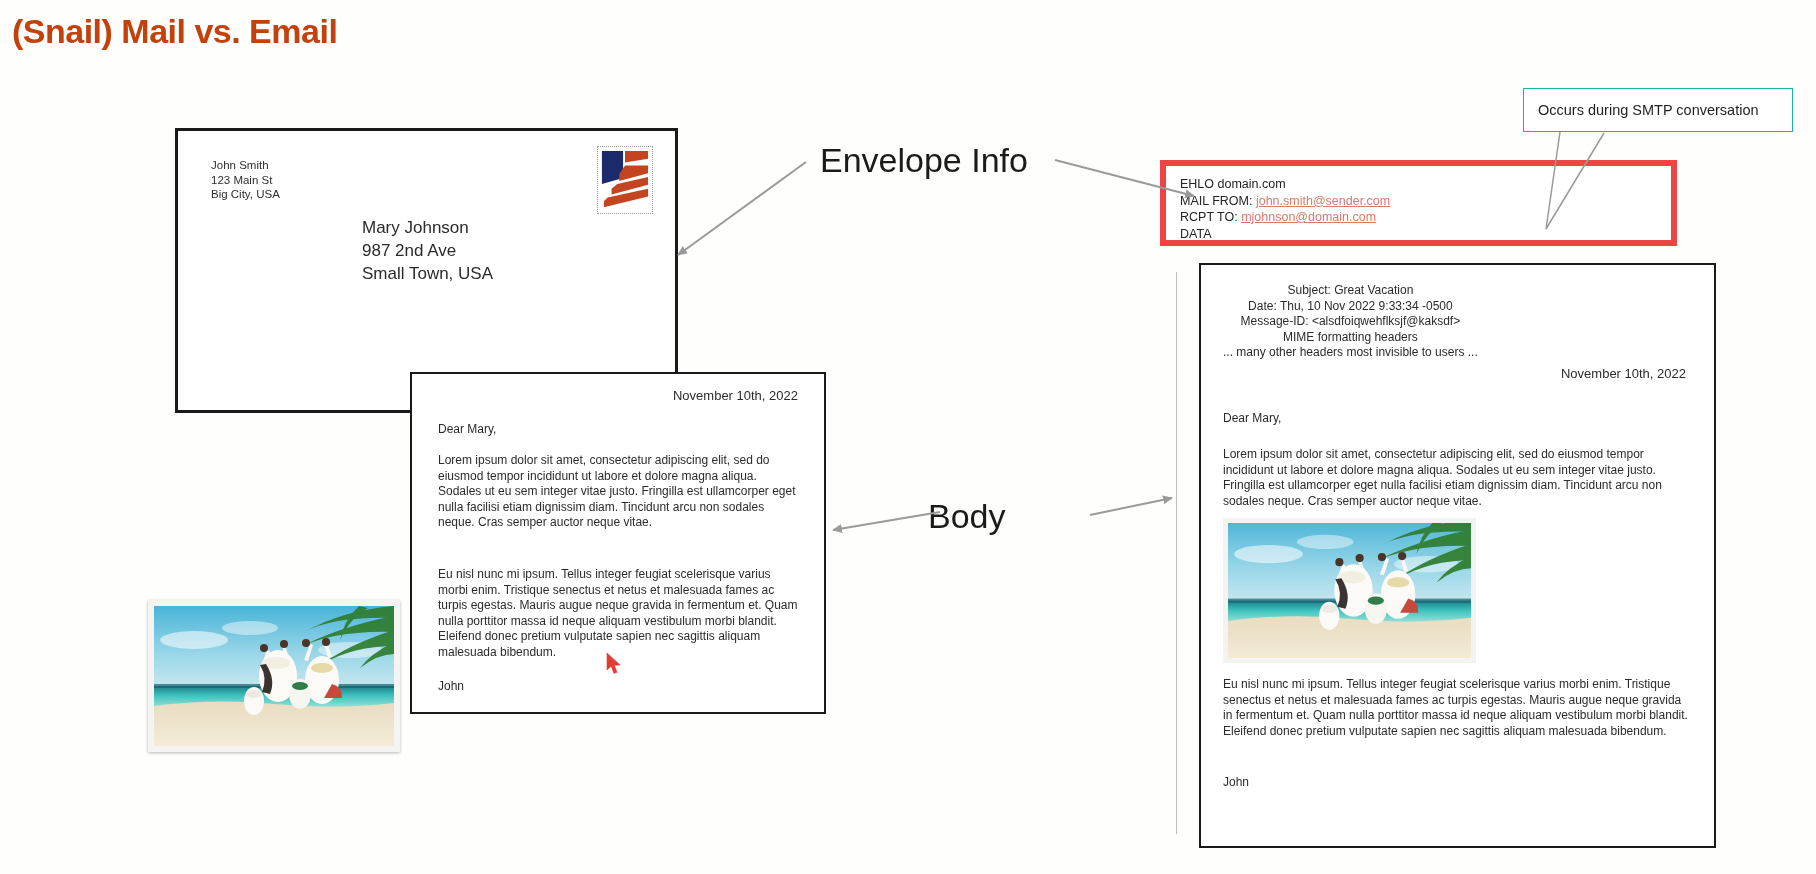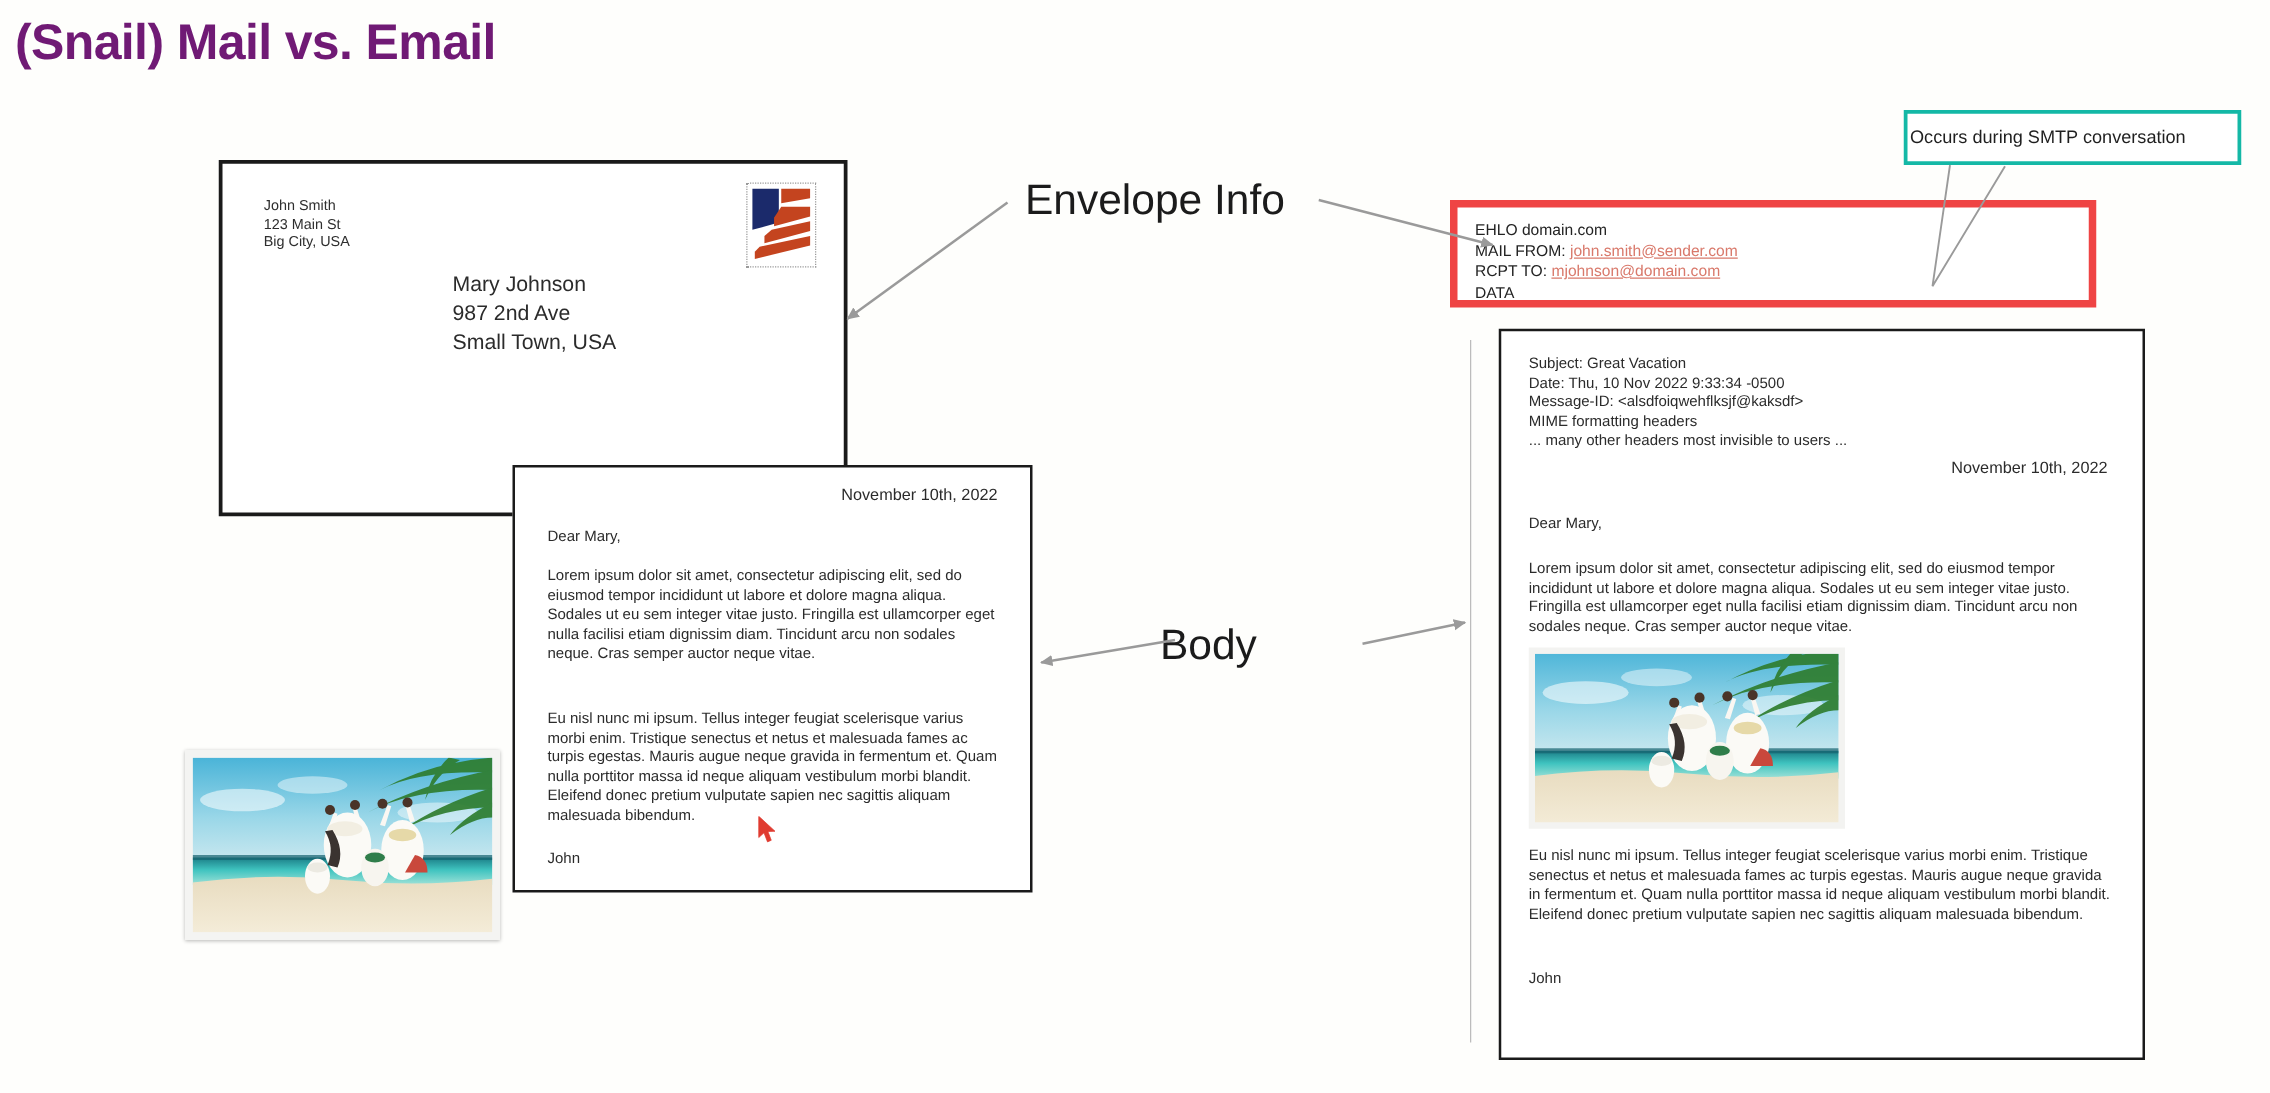--- a/index.html
+++ b/index.html
@@ -18,24 +18,24 @@
   }
   .stage {
     position: absolute;
     inset: 0;
   }
   
   #page-title {
     position: absolute;
     left: 12px;
     top: 12px;
-    font-size: 40px;
+    font-size: 34px;
     font-weight: bold;
     letter-spacing: -0.5px;
-    color: #701a75;
+    color: #c2410c;
     white-space: nowrap;
   }
 
   
   #envelope {
     position: absolute;
     left: 175px;
     top: 128px;
     width: 503px;
     height: 285px;
@@ -170,25 +170,25 @@
   }
 
   
   #smtp-callout {
     position: absolute;
     left: 1523px;
     top: 88px;
     width: 270px;
     height: 44px;
     background: #ffffff;
-    border: 3px solid #14b8a6;
+    border: 1px solid #14b8a6;
     box-sizing: border-box;
     display: flex;
     align-items: center;
-    padding-left: 2px;
+    padding-left: 14px;
     z-index: 7;
   }
   #smtp-callout-label {
     font-size: 14.5px;
     color: #1f1f1f;
     white-space: nowrap;
   }
 
   
   #smtp-box {
@@ -228,21 +228,21 @@
     box-sizing: border-box;
   }
   #email-headers {
     position: absolute;
     left: 22px;
     top: 18px;
     font-size: 12px;
     line-height: 15.5px;
     color: #2b2b2b;
   }
-  .email-header-line { white-space: nowrap; }
+  .email-header-line { white-space: nowrap; text-align: center; }
   #email-date {
     position: absolute;
     right: 28px;
     top: 101px;
     font-size: 13px;
     color: #2b2b2b;
     white-space: nowrap;
   }
   #email-salutation {
     position: absolute;

